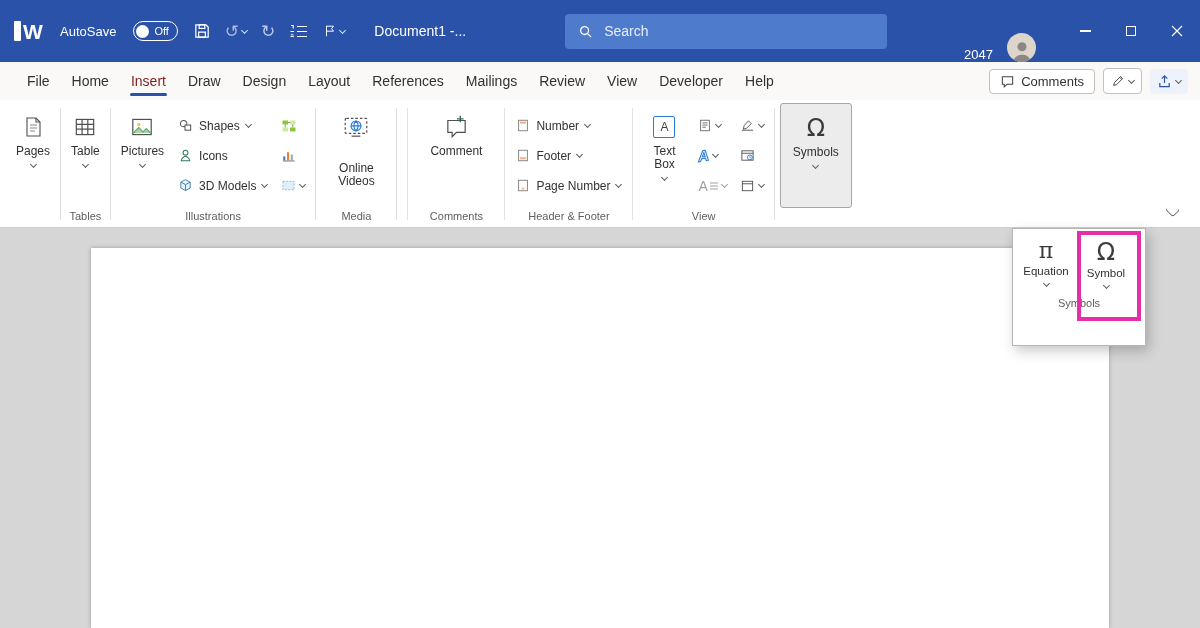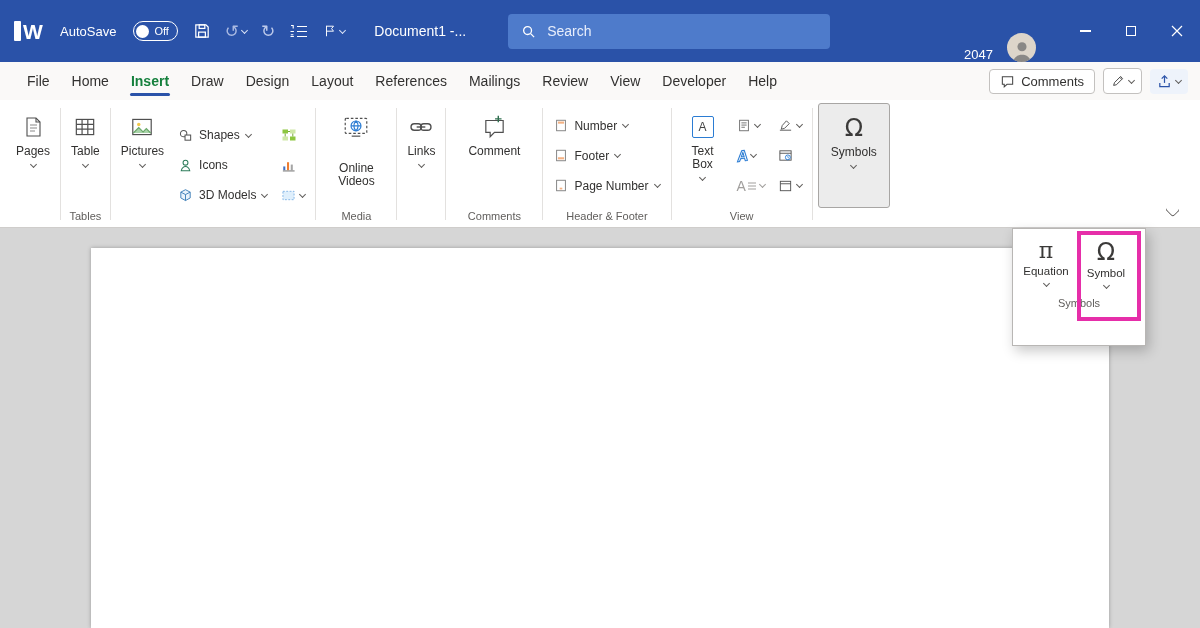--- a/index.html
+++ b/index.html
@@ -29,38 +29,38 @@
   .autosave { display:flex; align-items:center; gap:17px; margin-left:16px; font-size:13px; }
   .toggle { display:flex; align-items:center; gap:5px; border:1px solid #fff;
             border-radius:10px; height:20px; padding:1px 8px 1px 2px; }
   .toggle .knob { width:13px; height:13px; border-radius:50%; background:#fff; }
   .toggle .state { font-size:11px; }
   .tb-btn { display:flex; align-items:center; justify-content:center; gap:3px;
             height:34px; padding:0 7px; border-radius:3px; }
   .glyph-undo,.glyph-redo { font-size:17px; color:#a9b9e2; line-height:1; font-family:"DejaVu Sans",sans-serif; }
   .glyph-redo { color:#bcc9ea; }
   .doc-title { margin-left:22px; font-size:14px; white-space:nowrap; }
-  .searchbox { margin-left:42px; width:322px; height:35px; background:#4e7bcb;
+  .searchbox { margin-left:99px; width:322px; height:35px; background:#4e7bcb;
                border-radius:4px; display:flex; align-items:center; gap:9px; padding:0 13px; }
   .searchbox input { flex:1; background:transparent; border:none; outline:none;
                      color:#fff; font-size:14px; font-family:inherit; }
   .searchbox input::placeholder { color:#e8eefb; opacity:1; }
   .tb-right { margin-left:auto; display:flex; align-items:flex-end; }
   .badge { font-size:13px; margin-right:14px; }
   .avatar { width:29px; height:29px; border-radius:50%; background:#ddd5ca;
             overflow:hidden; display:flex; align-items:flex-end; justify-content:center; margin-right:26px; }
   .winbtn { width:46px; height:62px; display:flex; align-items:center; justify-content:center; }
   .min-bar { width:11px; height:1.5px; background:#fff; }
   .max-box { width:10px; height:10px; border:1.2px solid #fff; }
 
   
   .menubar { height:38px; background:#faf9f8; display:flex; align-items:center;
              padding:0 12px 0 16px; font-size:14px; }
   .mtab { padding:8px 11px; position:relative; white-space:nowrap; cursor:default; }
-  .mtab.active { font-weight:700; color:#15803d; }
+  .mtab.active { font-weight:400; color:#7f1d1d; }
   .mtab.active::after { content:""; position:absolute; left:10px; right:10px; bottom:1px;
                         height:3px; background:#2a52a8; border-radius:2px; }
   .mb-right { margin-left:auto; display:flex; align-items:center; gap:8px; }
   .comments-btn { display:flex; align-items:center; gap:6px; border:1px solid #c3c1bf;
                   border-radius:4px; background:#fff; padding:4px 10px; font-size:13px; }
   .pen-btn { display:flex; align-items:center; gap:4px; border:1px solid #c3c1bf;
              border-radius:4px; background:#fff; padding:5px 7px; }
   .share-btn { display:flex; align-items:center; gap:4px; padding:5px 7px;
                background:#eef3fb; border-radius:4px; }
 
@@ -324,20 +324,21 @@
             </svg>
           </div>
           <div class="icon-only">
             <svg width="15" height="13" viewBox="0 0 16 14">
               <rect x="2" y="2.5" width="12" height="9" fill="#dfeffc" stroke="#7fb2e5" stroke-dasharray="2 1.6"></rect>
             </svg>
             <span class="cv"></span>
           </div>
         </div>
       </div>
+      <div class="glabel">Illustrations</div>
     </div>
     <div class="vsep"></div>
 
     <div class="grp">
       <div class="grp-content">
         <div class="lg" style="width:70px;gap:20px;">
           <span class="ic">
             <svg width="28" height="26" viewBox="0 0 26 24" fill="none" stroke="#4f4f4f" stroke-width="1.1">
               <rect x="3" y="4" width="20" height="14" rx="1" fill="#fff" stroke-dasharray="2.4 1.8"></rect>
               <circle cx="13" cy="11" r="4.6" stroke="#2b7cd3"></circle>
@@ -346,33 +347,20 @@
             </svg>
           </span>
           <span class="lbl" style="max-width:50px;">Online Videos</span>
         </div>
       </div>
       <div class="glabel">Media</div>
     </div>
     <div class="vsep"></div>
 
     <div class="grp">
-      <div class="grp-content">
-        <div class="lg">
-          <span class="ic">
-            <svg width="26" height="26" viewBox="0 0 24 24" fill="none" stroke="#4f4f4f" stroke-width="1.3">
-              <rect x="2.8" y="9" width="9.6" height="6" rx="3"></rect>
-                <rect x="11.6" y="9" width="9.6" height="6" rx="3"></rect>
-                <path d="M8 12h8"></path>
-            </svg>
-          </span>
-          <span class="lbl">Links</span>
-          <span class="cv blk"></span>
-        </div>
-      </div>
       <div class="glabel"></div>
     </div>
     <div class="vsep"></div>
 
     <div class="grp">
       <div class="grp-content">
         <div class="lg" style="width:86px;">
           <span class="ic">
             <svg width="27" height="26" viewBox="0 0 24 24" fill="none" stroke="#4f4f4f" stroke-width="1.1">
               <path d="M4 6h16v11h-8l-4 4v-4H4z" fill="#fff"></path>

